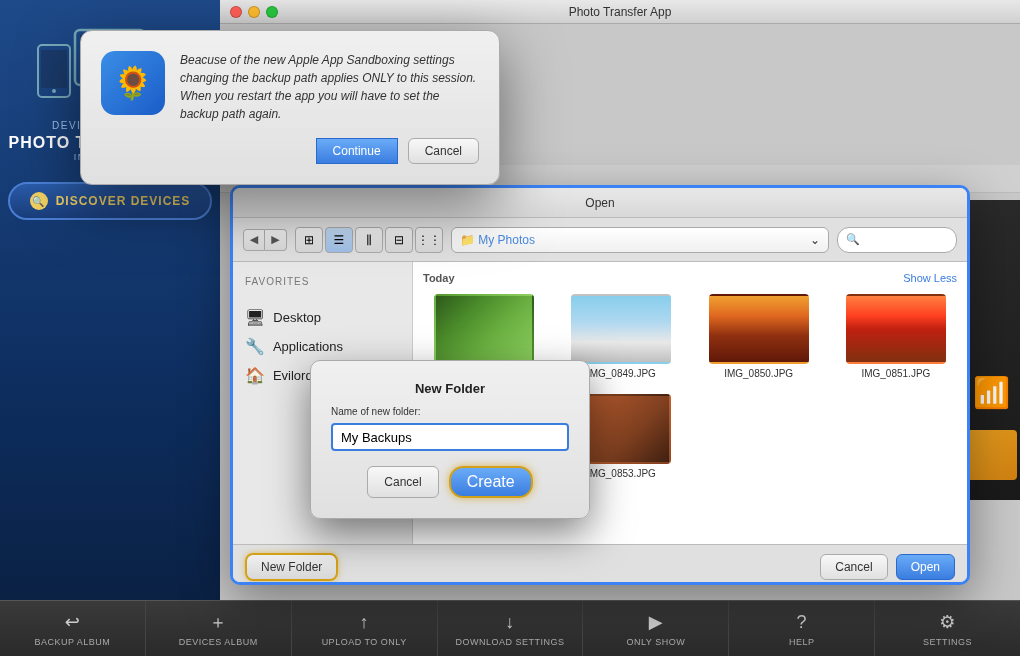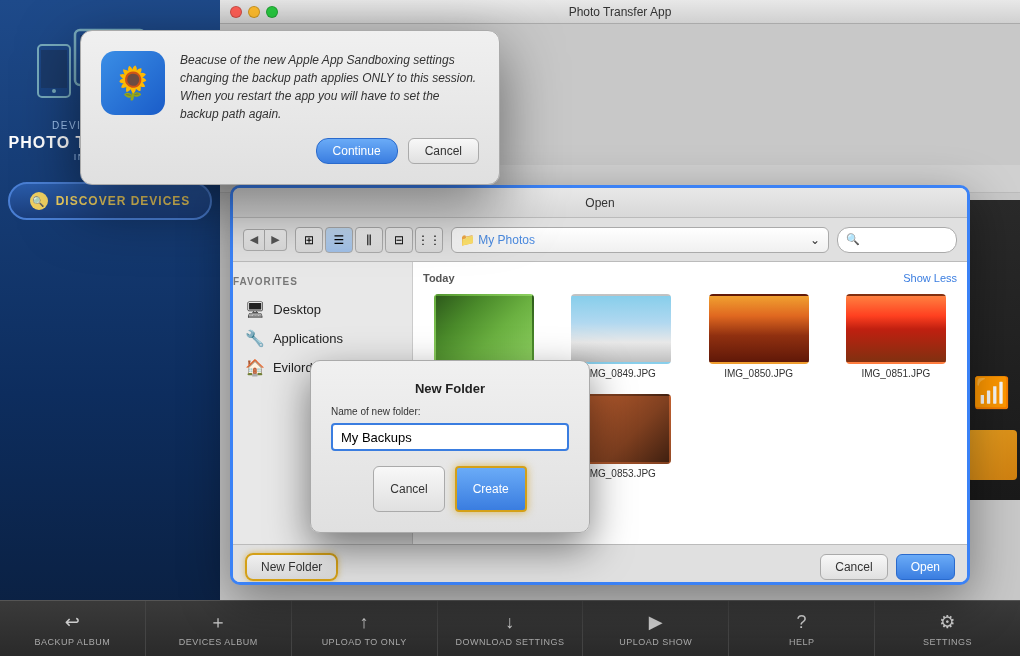--- a/index.html
+++ b/index.html
@@ -185,21 +185,21 @@
       font-style: italic;
     }
     .warning-buttons {
       display: flex;
       justify-content: flex-end;
       gap: 10px;
     }
     .btn-continue {
       background: linear-gradient(180deg, #6aabf7 0%, #3a7de0 100%);
       border: 1px solid #2a6acc;
-      border-radius: 12px;
+      border-radius: 0;
       color: white;
       font-size: 12px;
       padding: 5px 16px;
       cursor: pointer;
       font-weight: 500;
     }
     .btn-cancel-warn {
       background: linear-gradient(180deg, #f8f8f8 0%, #e0e0e0 100%);
       border: 1px solid #aaa;
       border-radius: 6px;
@@ -304,25 +304,25 @@
       height: calc(400px - 30px - 44px - 44px);
     }
     #favorites-panel {
       width: 180px;
       background: #e8e8e8;
       border-right: 1px solid #ccc;
       padding: 10px 0;
     }
     .fav-header {
       font-size: 10px;
-      font-weight: bold;
+      font-weight: normal;
       color: #777;
       letter-spacing: 1px;
-      padding: 4px 0;
-      margin-bottom: 4px;
+      padding: 4px 12px;
+      margin-bottom: 12px;
     }
     .fav-item {
       display: flex;
       align-items: center;
       gap: 8px;
       padding: 5px 12px;
       font-size: 13px;
       color: #222;
       cursor: pointer;
     }
@@ -442,24 +442,24 @@
       border: 1px solid #aaa;
       border-radius: 6px;
       color: #333;
       font-size: 12px;
       padding: 5px 16px;
       cursor: pointer;
     }
     .btn-nf-create {
       background: linear-gradient(180deg, #6aabf7, #3a7de0);
       border: 2px solid #d4a017;
-      border-radius: 4px;
+      border-radius: 14px;
       color: white;
-      font-size: 12px;
-      padding: 14px 16px;
+      font-size: 16px;
+      padding: 5px 16px;
       cursor: pointer;
       font-weight: 500;
       box-shadow: 0 0 8px rgba(212,160,23,0.7);
     }
 
     
     #right-icon {
       position: absolute;
       right: 0;
       top: 200px;
@@ -674,21 +674,21 @@
   <div class="toolbar-item">
     <div class="toolbar-icon">↑</div>
     <span>UPLOAD TO ONLY</span>
   </div>
   <div class="toolbar-item">
     <div class="toolbar-icon">↓</div>
     <span>DOWNLOAD SETTINGS</span>
   </div>
   <div class="toolbar-item">
     <div class="toolbar-icon">▶</div>
-    <span>UPLOAD SHOW</span>
+    <span>ONLY SHOW</span>
   </div>
   <div class="toolbar-item">
     <div class="toolbar-icon">?</div>
     <span>HELP</span>
   </div>
   <div class="toolbar-item">
     <div class="toolbar-icon">⚙</div>
     <span>SETTINGS</span>
   </div>
 </div>

